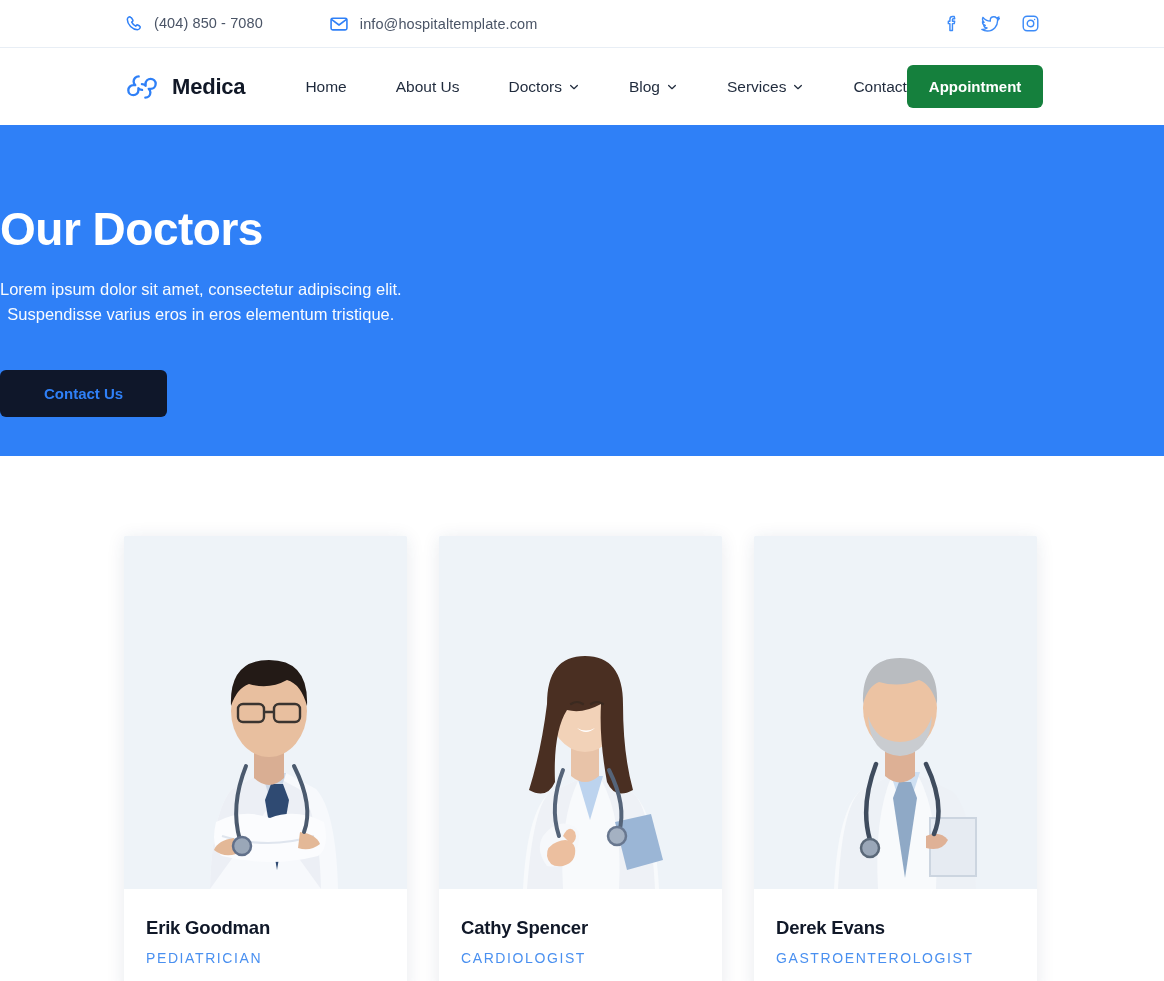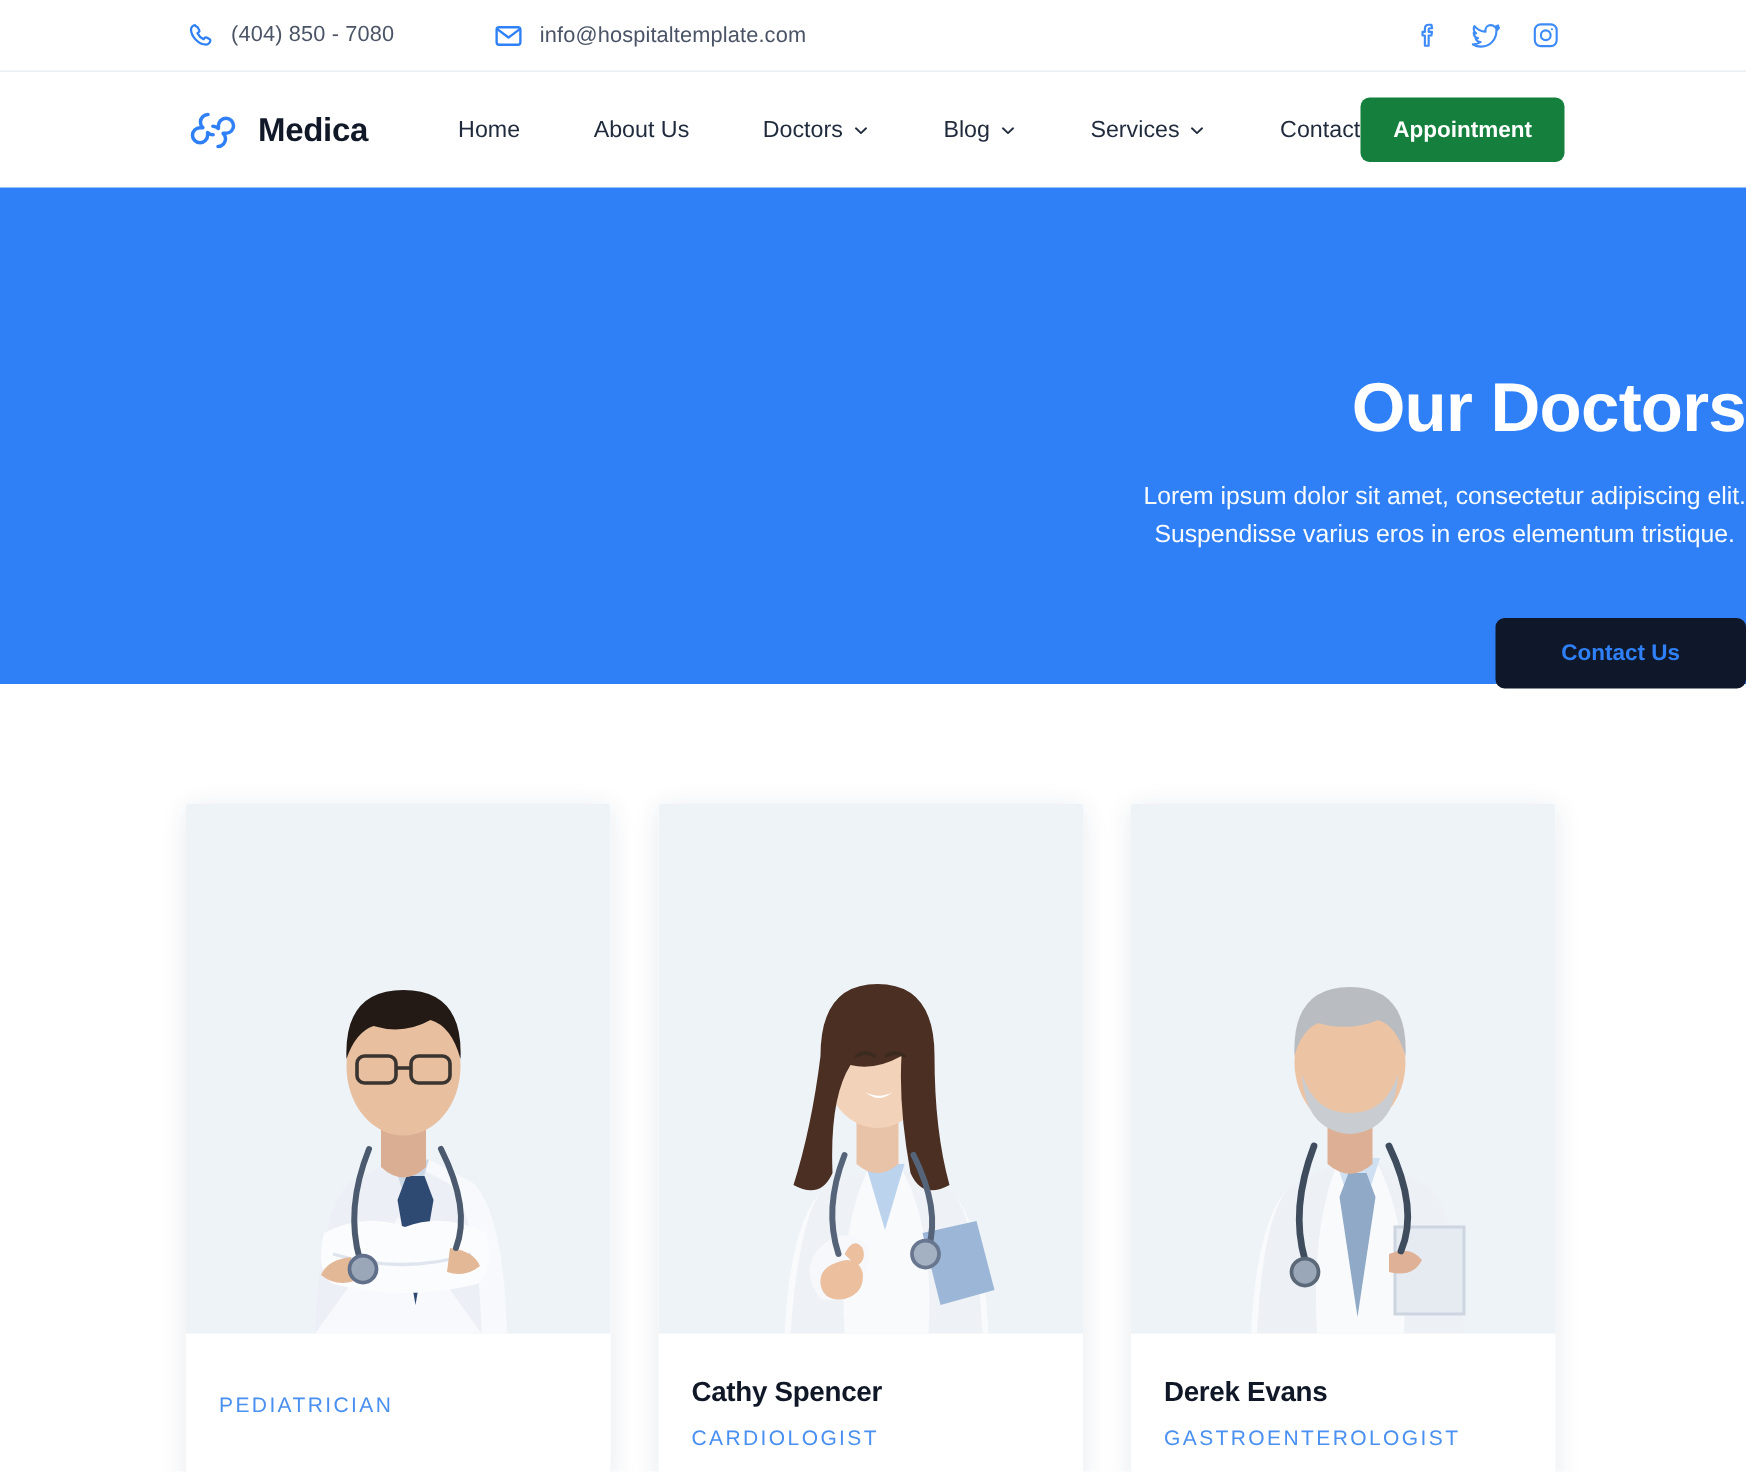--- a/index.html
+++ b/index.html
@@ -85,22 +85,22 @@
     white-space: nowrap;
     font-family: "Liberation Sans", sans-serif;
   }
 
   
   .hero {
     background: #2f80f7;
     height: 331px;
     display: flex;
     flex-direction: column;
-    align-items: flex-end;
-    padding-top: 120px;
+    align-items: flex-start;
+    padding-top: 78px;
   }
   .hero-title {
     font-size: 46px;
     font-weight: 700;
     color: #ffffff;
     letter-spacing: -0.5px;
     line-height: 1.15;
   }
   .hero-sub {
     margin-top: 21px;
@@ -294,20 +294,21 @@
 
           <path d="M176 296 q16 2 20 12 q-10 8 -22 4 z" fill="#e3b897"></path>
           <path d="M110 302 q-16 2 -20 12 q10 8 22 4 z" fill="#e3b897"></path>
 
           <path d="M122 230 q-16 40 -6 74" stroke="#4b5a6e" stroke-width="4" fill="none" stroke-linecap="round"></path>
           <path d="M170 230 q20 40 10 66" stroke="#4b5a6e" stroke-width="4" fill="none" stroke-linecap="round"></path>
           <circle cx="118" cy="310" r="9" fill="#9aa7b8" stroke="#61708a" stroke-width="2.5"></circle>
         </svg>
       </div>
       <div class="card-info">
+        <div class="doc-name">Erik Goodman</div>
         <div class="doc-role">PEDIATRICIAN</div>
       </div>
     </div>
 
     <div class="card">
       <div class="card-photo">
         <svg width="283" height="353" viewBox="0 0 283 353" style="display:block">
           <rect width="283" height="353" fill="#eef3f8"></rect>
 
           <path d="M84 353 q4-76 26-96 l30-14 h22 l32 14 q22 20 26 96 z" fill="#f8fafc"></path>

